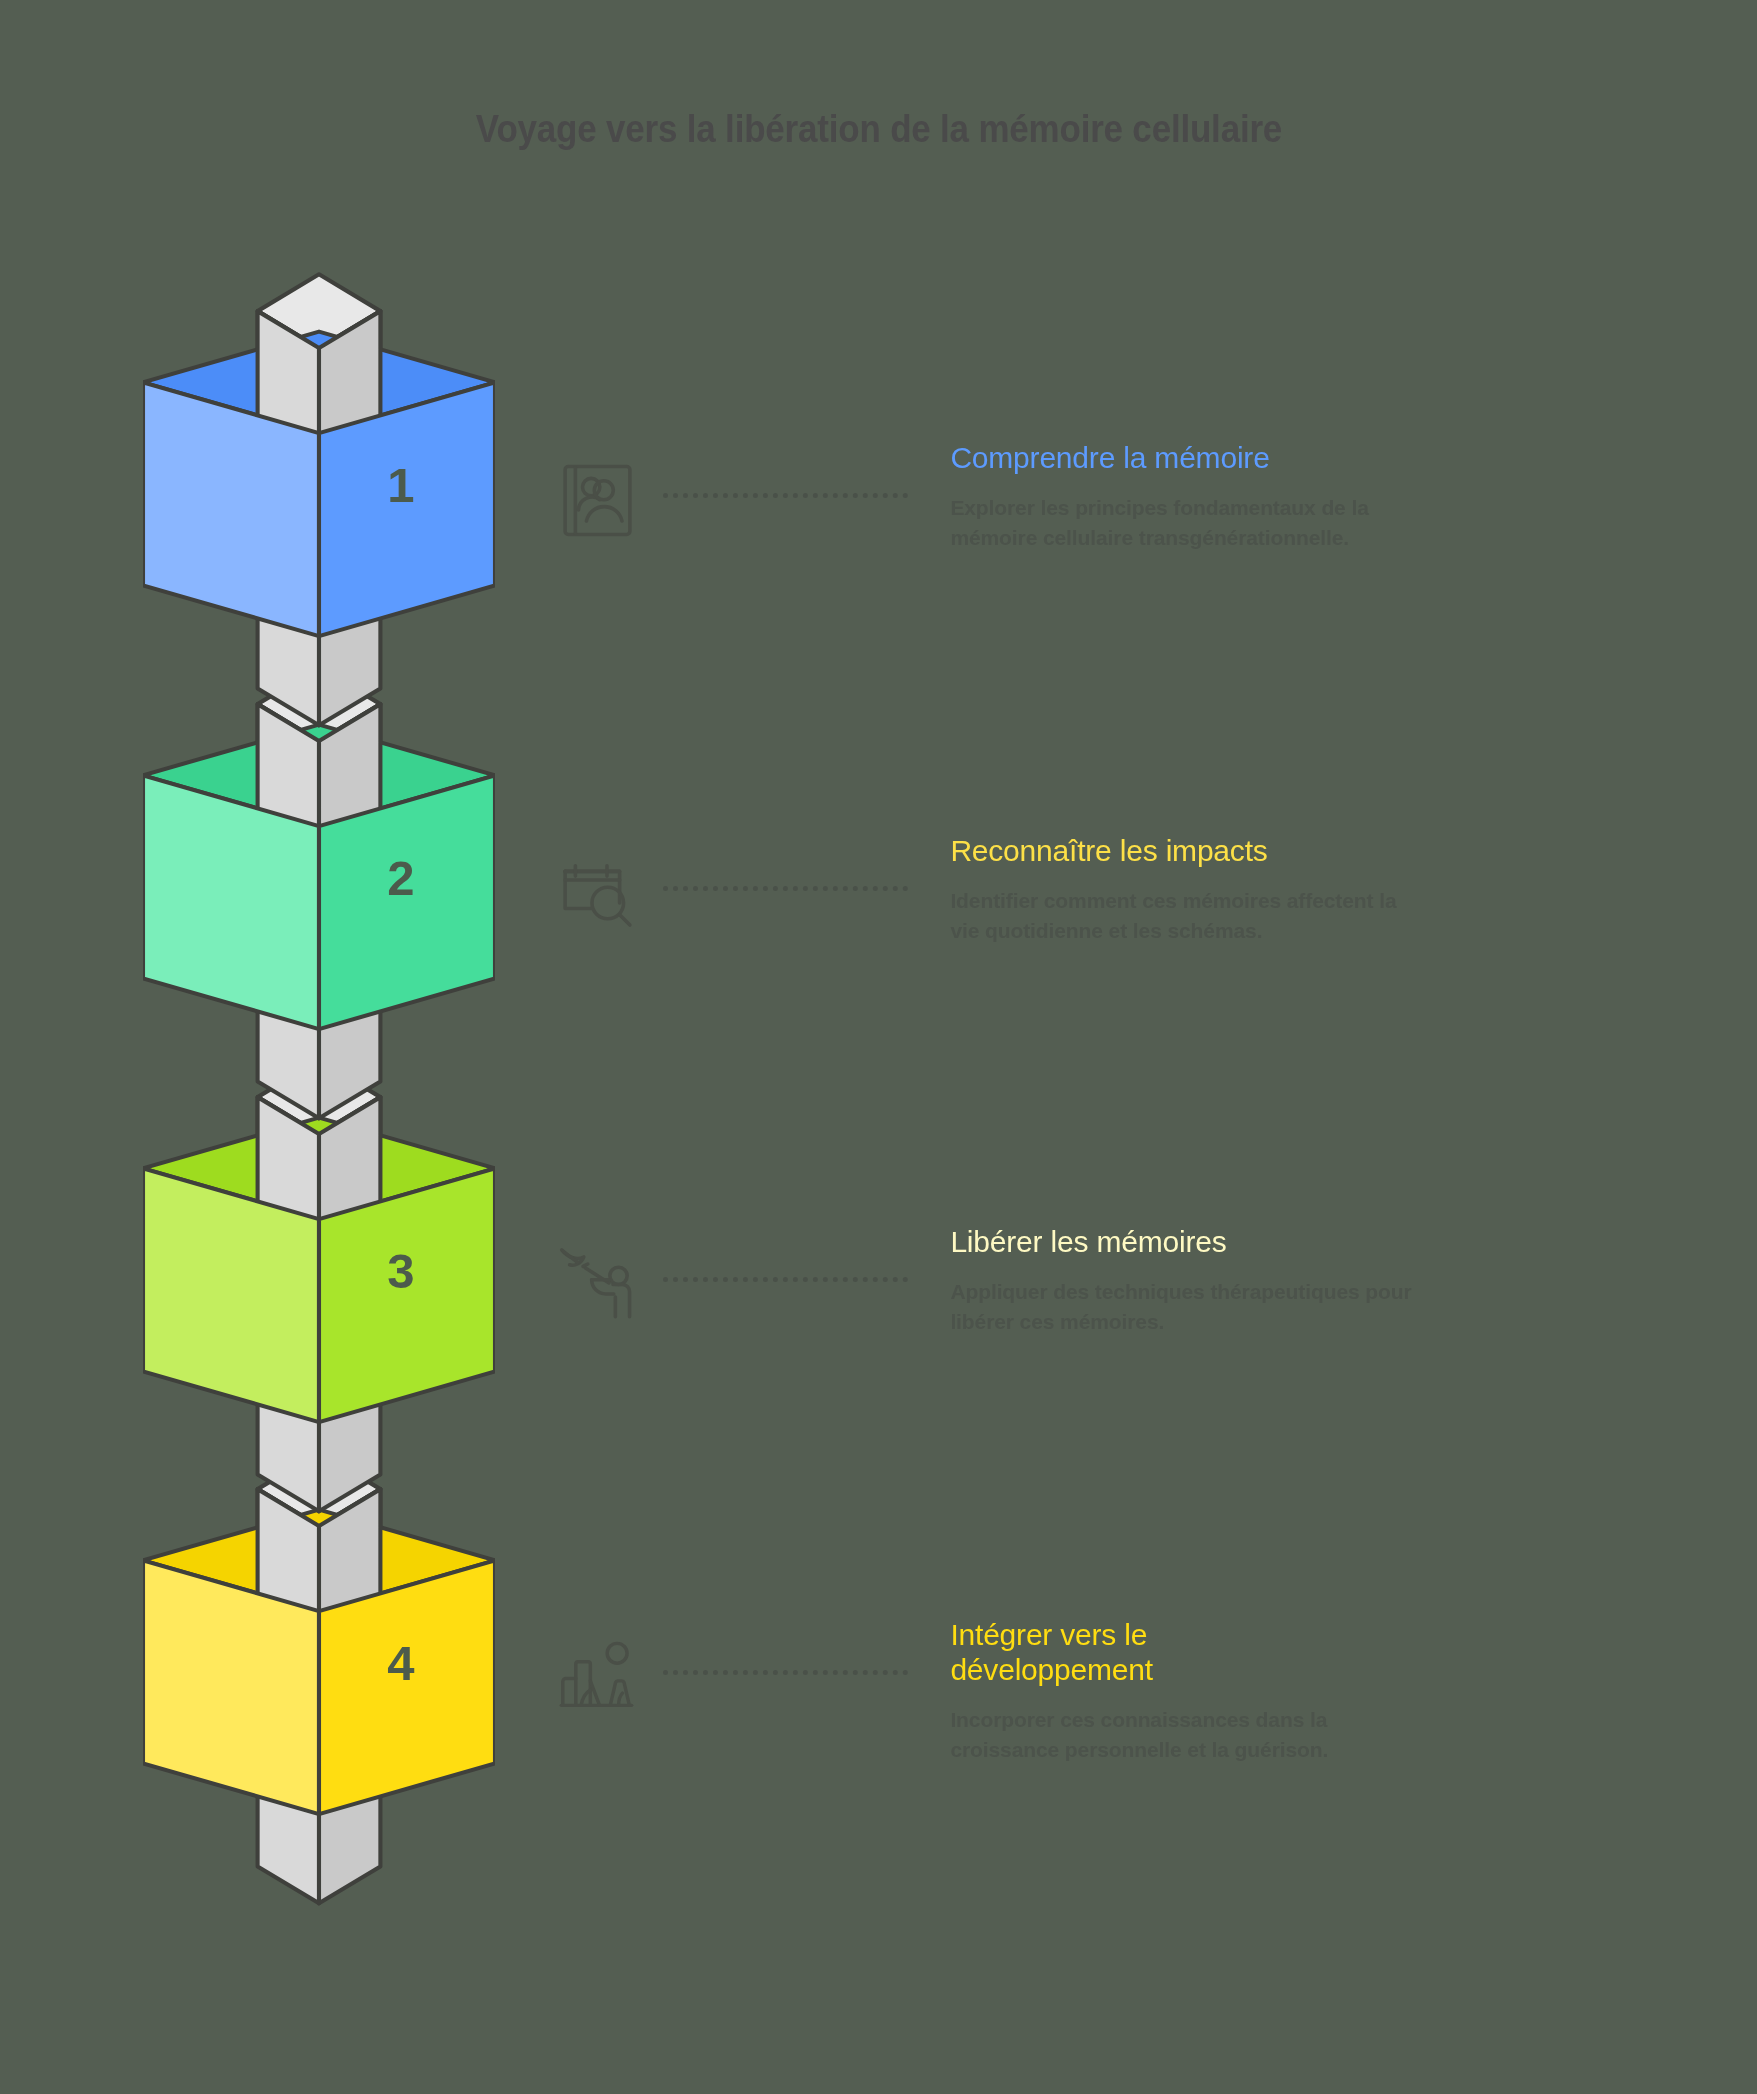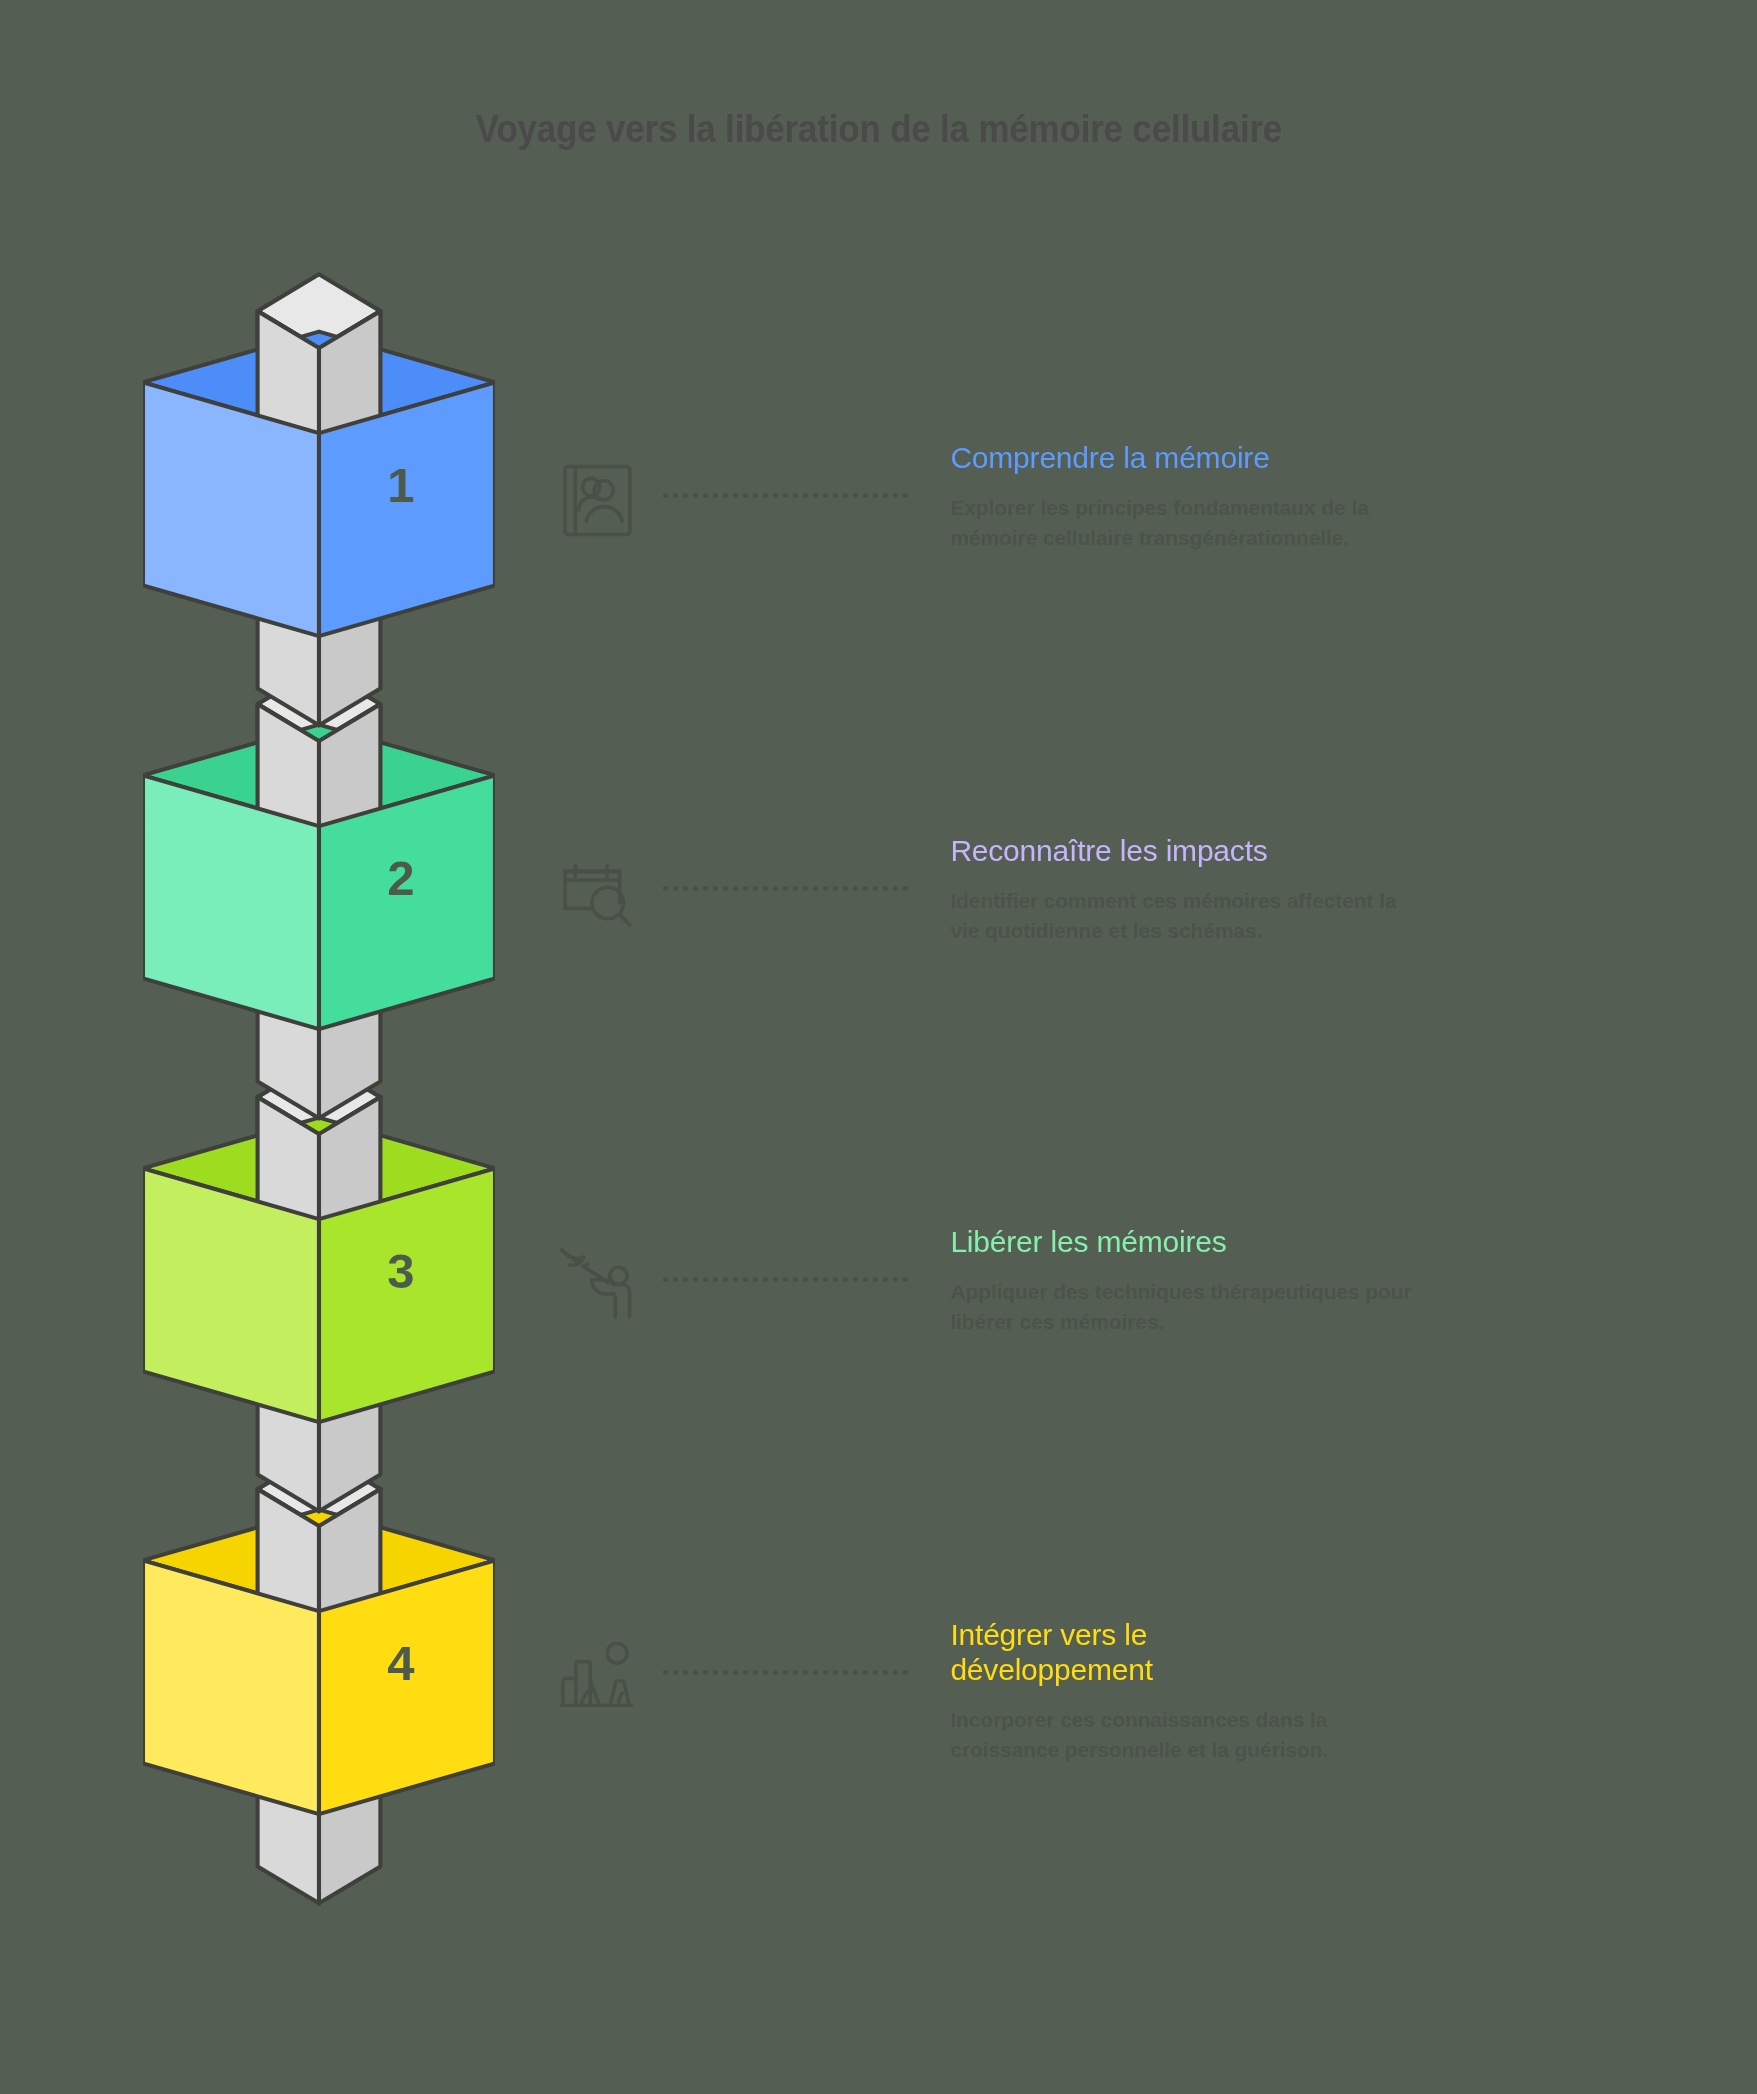--- a/index.html
+++ b/index.html
@@ -208,21 +208,21 @@
             <line x1="22" y1="15" x2="22" y2="28" fill="none" stroke="#4a4f47" stroke-width="4.5" stroke-linecap="round" stroke-linejoin="round"></line>
             <line x1="62" y1="15" x2="62" y2="28" fill="none" stroke="#4a4f47" stroke-width="4.5" stroke-linecap="round" stroke-linejoin="round"></line>
             <circle cx="63" cy="62" r="20" fill="none" stroke="#4a4f47" stroke-width="4.5" stroke-linecap="round" stroke-linejoin="round"></circle>
             <line x1="78" y1="77" x2="91" y2="90" fill="none" stroke="#4a4f47" stroke-width="4.5" stroke-linecap="round" stroke-linejoin="round"></line>
           </svg>
         </div>
         <div class="dots">
           <div class="dots-line" style="border-top-color:#4a5149"></div>
         </div>
         <div class="txt">
-          <p class="txt-title" style="color:#c4b5fd">Reconnaître les impacts</p>
+          <p class="txt-title" style="color:#fde047">Reconnaître les impacts</p>
           <p class="txt-desc" style="color:#4c534b">Identifier comment ces mémoires affectent la vie quotidienne et les schémas.</p>
         </div>
       </div>
     </div>
     <div class="row" style="top: 1242px;">
       <div class="row-inner">
         <div class="icon-wrap">
           <svg width="82" height="79" viewBox="0 0 104 100">
             <path d="M6 6c8 10 20 14 28 9c-3 8-11 12-18 10" fill="none" stroke="#4a4f47" stroke-width="4.5" stroke-linecap="round" stroke-linejoin="round"></path>
             <path d="M8 8l18 14" fill="none" stroke="#4a4f47" stroke-width="4.5" stroke-linecap="round" stroke-linejoin="round"></path>
@@ -232,21 +232,21 @@
             <path d="M36 29l30 19" fill="none" stroke="#4a4f47" stroke-width="4.5" stroke-linecap="round" stroke-linejoin="round"></path>
             <path d="M33 27l6 -3" fill="none" stroke="#4a4f47" stroke-width="4.5" stroke-linecap="round" stroke-linejoin="round"></path>
             <path d="M44 44c0 10 8 18 18 18h10" fill="none" stroke="#4a4f47" stroke-width="4.5" stroke-linecap="round" stroke-linejoin="round"></path>
             <path d="M44 44h22" fill="none" stroke="#4a4f47" stroke-width="4.5" stroke-linecap="round" stroke-linejoin="round"></path>
           </svg>
         </div>
         <div class="dots">
           <div class="dots-line" style="border-top-color:#4a5149"></div>
         </div>
         <div class="txt">
-          <p class="txt-title" style="color:#86efac">Libérer les mémoires</p>
+          <p class="txt-title" style="color:#fef9c3">Libérer les mémoires</p>
           <p class="txt-desc" style="color:#4c534b">Appliquer des techniques thérapeutiques pour libérer ces mémoires.</p>
         </div>
       </div>
     </div>
     <div class="row" style="top: 1635px;">
       <div class="row-inner">
         <div class="icon-wrap">
           <svg width="80" height="75" viewBox="0 0 104 98">
             <circle cx="77" cy="20" r="13" fill="none" stroke="#4a4f47" stroke-width="4.5" stroke-linecap="round" stroke-linejoin="round"></circle>
             <path d="M6 88V57a4 4 0 0 1 4-4h13" fill="none" stroke="#4a4f47" stroke-width="4.5" stroke-linecap="round" stroke-linejoin="round"></path>

